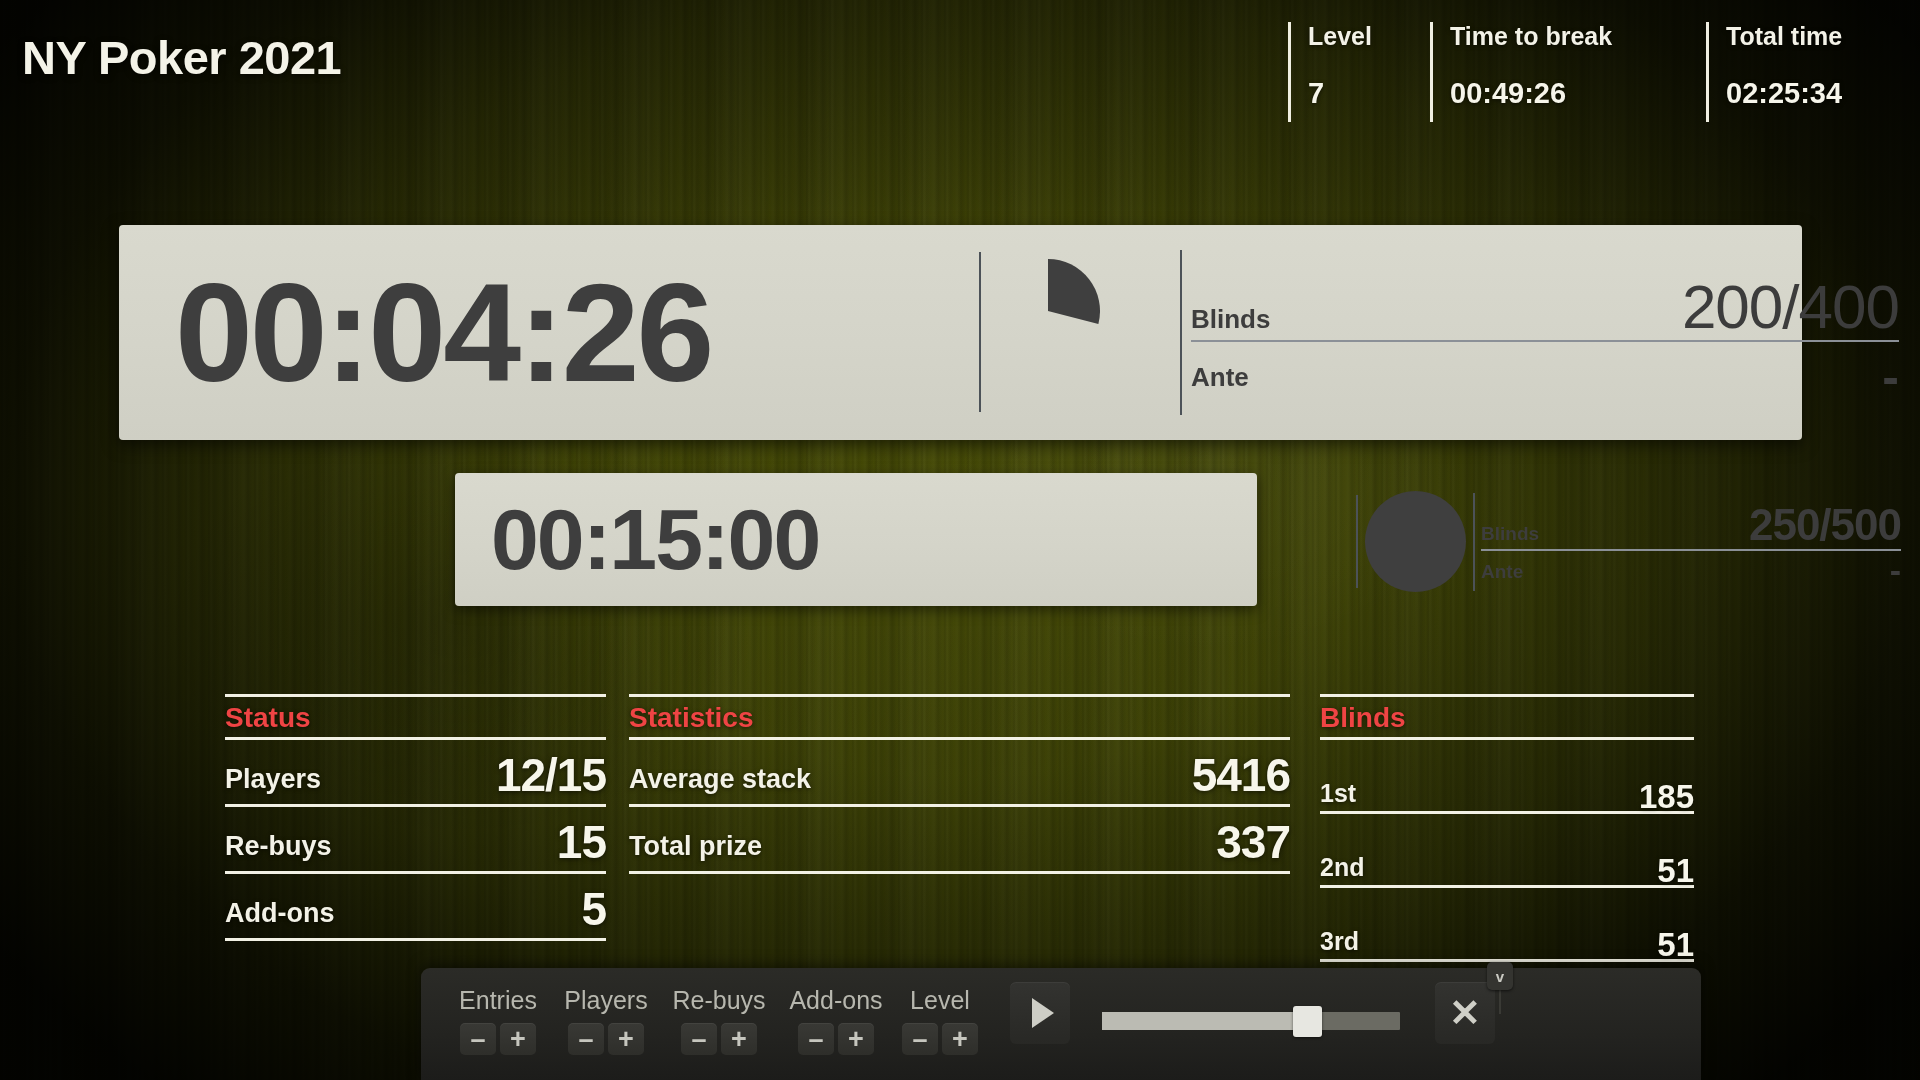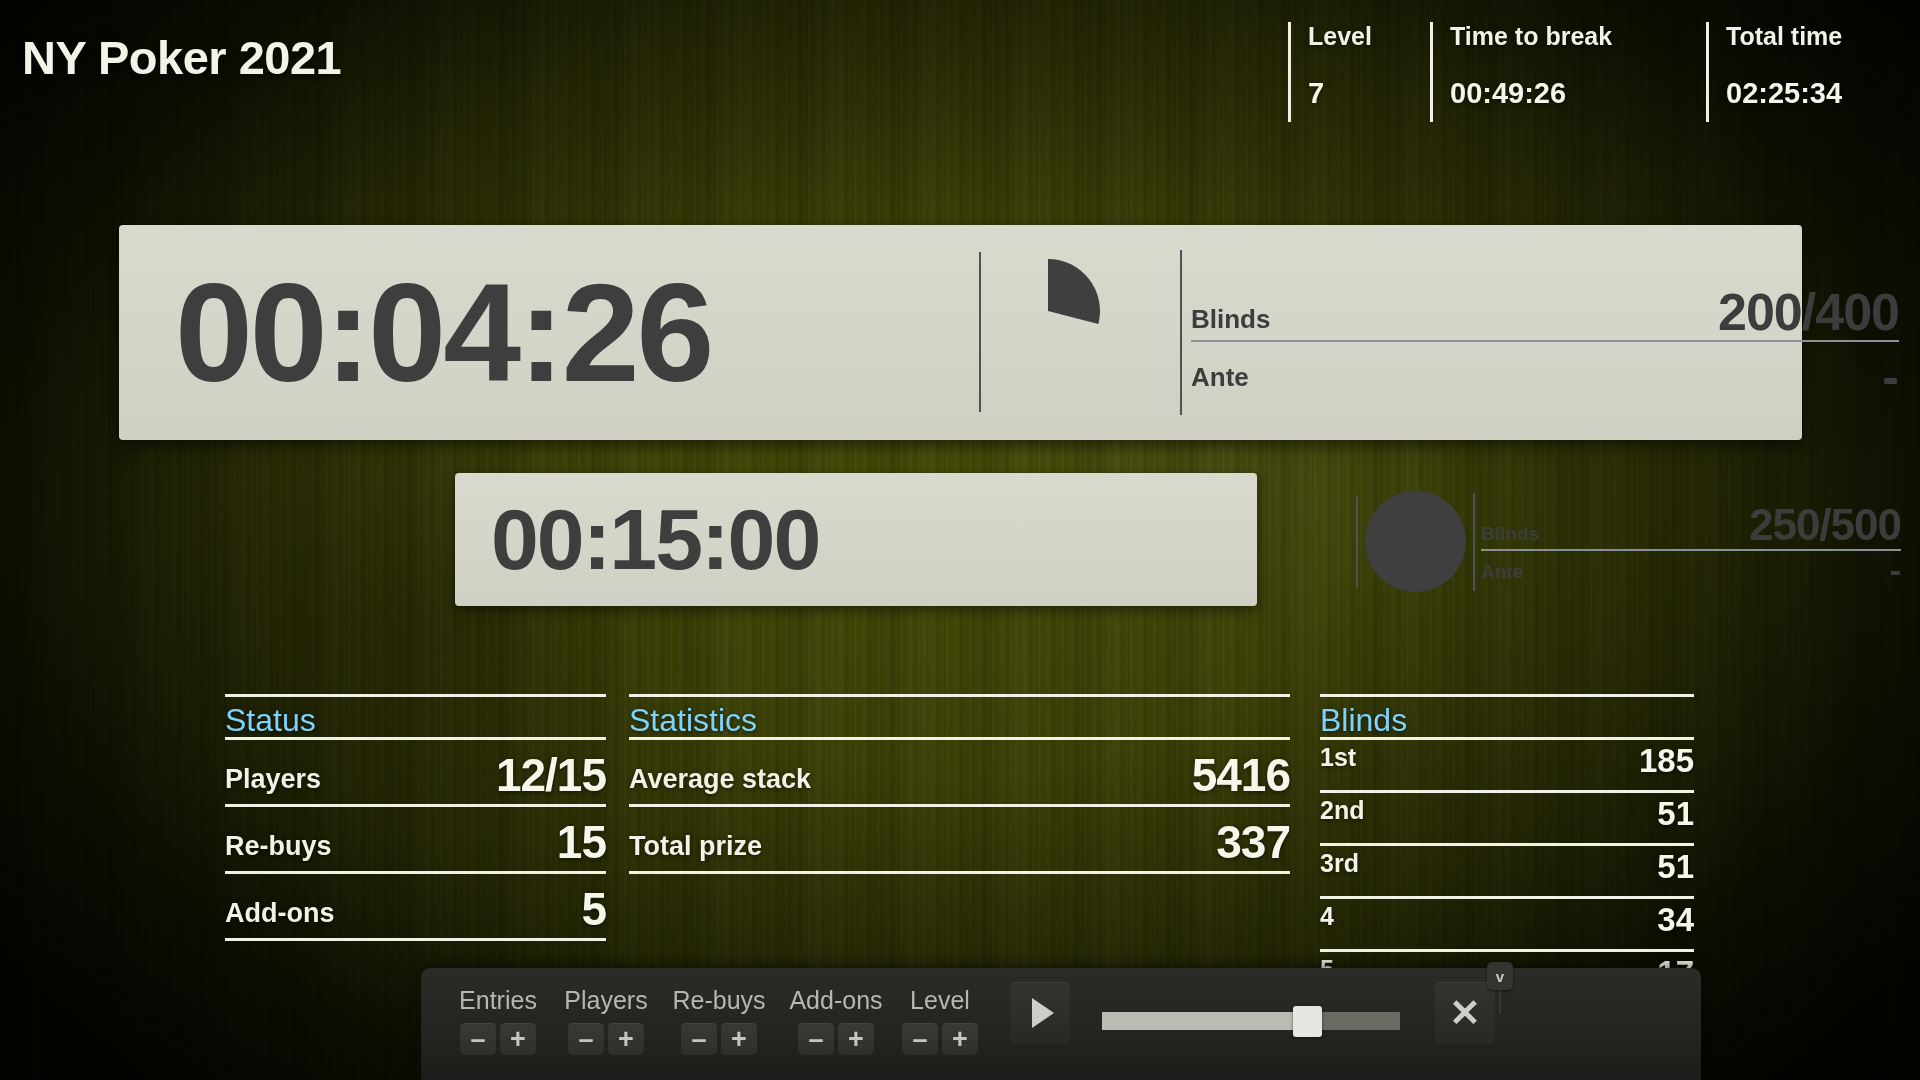--- a/index.html
+++ b/index.html
@@ -102,21 +102,21 @@
   .blind-row { position:absolute; }
   #cur-blinds-row { left:1072px; top:21px; width:708px; height:96px;
     border-bottom:2px solid #8b9097; }
   #cur-ante-row { left:1072px; top:117px; width:708px; height:74px; }
   #cur-blinds-label {
     position:absolute; left:0; bottom:5px;
     font-size:26px; font-weight:bold; color:#3d3d3d;
   }
   #cur-blinds-value {
     position:absolute; right:0; bottom:-2px;
-    font-size:52px; font-weight:bold; color:#3c3c3c; letter-spacing:-1px;
+    font-size:62px; font-weight:normal; color:#3c3c3c; letter-spacing:-1px;
   }
   #cur-ante-label {
     position:absolute; left:0; top:20px;
     font-size:26px; font-weight:bold; color:#3d3d3d;
   }
   #cur-ante-value {
     position:absolute; right:0; top:6px;
     font-size:50px; font-weight:bold; color:#3c3c3c;
   }
 
@@ -168,41 +168,41 @@
   #col-status { left:225px; top:694px; width:381px; }
   #col-stats  { left:629px; top:694px; width:661px; }
   #col-payout { left:1320px; top:694px; width:374px; }
 
   .col-head {
     position:relative; height:46px;
     border-top:3px solid #f2f1e5; border-bottom:3px solid #f2f1e5;
   }
   .col-head .ch-text {
     position:absolute; left:0; top:5px;
-    font-size:32px; font-weight:normal; color:#7dd3fc;
+    font-size:28px; font-weight:bold; color:#ef4444;
     text-shadow:0 1px 4px rgba(0,0,0,0.6);
   }
 
   .info-row {
     position:relative; height:67px;
     border-bottom:3px solid #f2f1e5;
   }
   .info-row .ir-label {
     position:absolute; left:0; bottom:9px;
     font-size:27px; font-weight:bold; color:#f3f2e7;
     text-shadow:0 1px 4px rgba(0,0,0,0.6);
   }
   .info-row .ir-value {
     position:absolute; right:0; bottom:2px;
     font-size:46px; font-weight:bold; color:#f7f6eb;
     text-shadow:0 1px 5px rgba(0,0,0,0.6); letter-spacing:-1px;
   }
 
   
-  .payout-row { position:relative; height:53px; border-bottom:3px solid #f2f1e5; }
+  .payout-row { position:relative; height:38px; border-bottom:3px solid #f2f1e5;margin-top:36px; }
   .payout-row .pr-label {
     position:absolute; left:0; top:3px;
     font-size:25px; font-weight:bold; color:#f3f2e7;
     text-shadow:0 1px 4px rgba(0,0,0,0.6);
   }
   .payout-row .pr-value {
     position:absolute; right:0; top:2px;
     font-size:33px; font-weight:bold; color:#f7f6eb;
     text-shadow:0 1px 4px rgba(0,0,0,0.6);
   }

